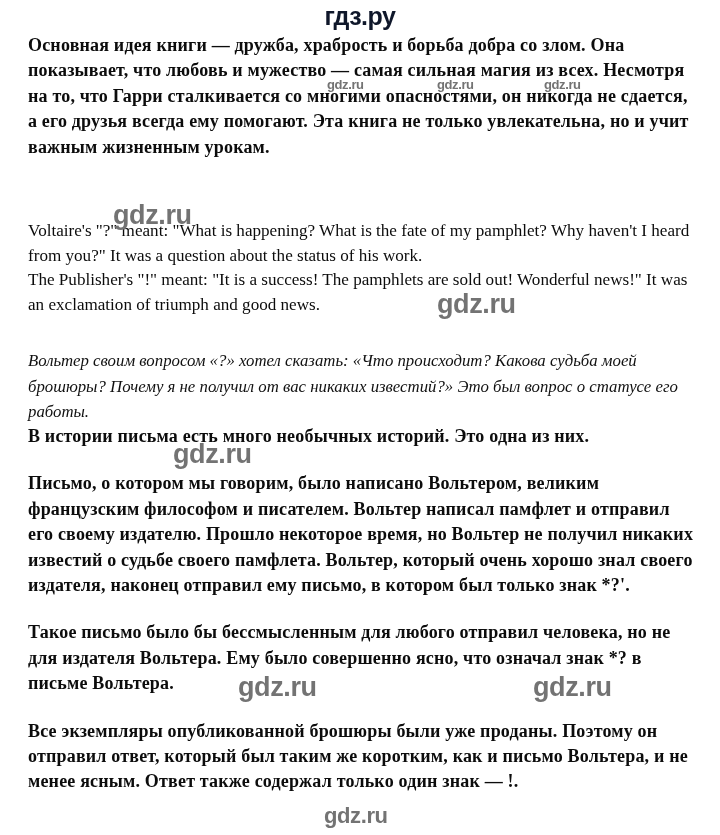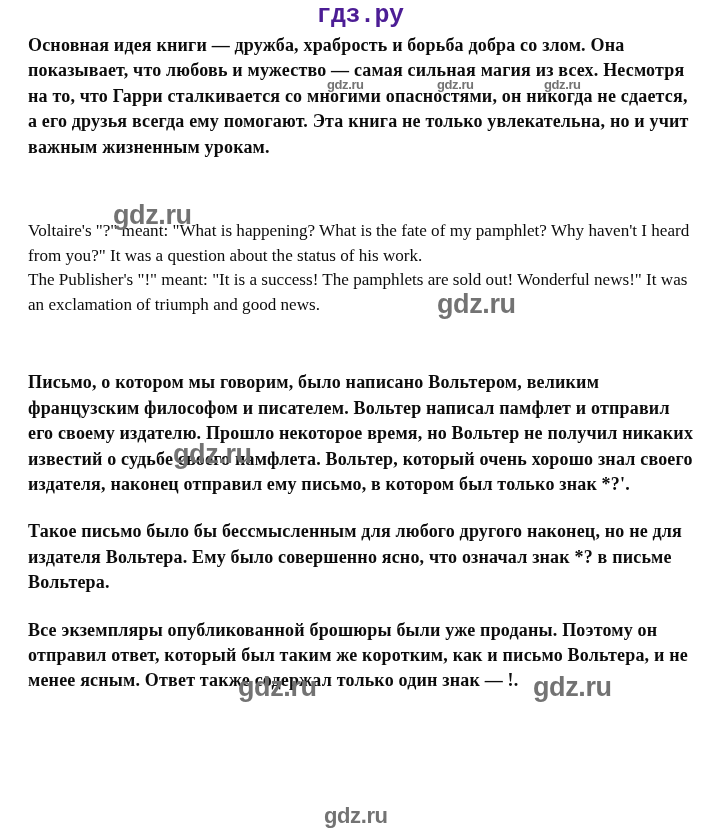--- a/index.html
+++ b/index.html
@@ -19,25 +19,25 @@
     background: #ffffff;
   }
 
   
   .site-logo {
     position: absolute;
     top: 2px;
     left: 0;
     width: 720px;
     text-align: center;
-    font-family: Liberation Mono, monospace;
+    font-family: Liberation Sans, sans-serif;
     font-weight: bold;
     font-size: 25px;
     letter-spacing: -0.5px;
-    color: #4c1d95;
+    color: #0f172a;
     line-height: 28px;
   }
 
   
   .content {
     position: absolute;
     left: 28px;
     top: 33px;
     width: 668px;
   }
@@ -107,30 +107,32 @@
 
 
     <div class="gap-xl"></div>
 
     <p class="eng">Voltaire's "?" meant: "What is happening? What is the fate of my pamphlet? Why haven't I heard from you?" It was a question about the status of his work.</p>
 
     <p class="eng">The Publisher's "!" meant: "It is a success! The pamphlets are sold out! Wonderful news!" It was an exclamation of triumph and good news.</p>
 
     <div class="gap-xl"></div>
 
+    <p class="italic">Вольтер своим вопросом «?» хотел сказать: «Что происходит? Какова судьба моей брошюры? Почему я не получил от вас никаких известий?» Это был вопрос о статусе его работы.</p>
 
 
+    <p class="para">В истории письма есть много необычных историй. Это одна из них.</p>
 
     <div class="gap-md"></div>
 
     <p class="para">Письмо, о котором мы говорим, было написано Вольтером, великим французским философом и писателем. Вольтер написал памфлет и отправил его своему издателю. Прошло некоторое время, но Вольтер не получил никаких известий о судьбе своего памфлета. Вольтер, который очень хорошо знал своего издателя, наконец отправил ему письмо, в котором был только знак *?'.</p>
 
     <div class="gap-md"></div>
 
-    <p class="para">Такое письмо было бы бессмысленным для любого другого наконец, но не для издателя Вольтера. Ему было совершенно ясно, что означал знак *? в письме Вольтера.</p>
+    <p class="para">Такое письмо было бы бессмысленным для любого отправил человека, но не для издателя Вольтера. Ему было совершенно ясно, что означал знак *? в письме Вольтера.</p>
 
     <div class="gap-md"></div>
 
     <p class="para">Все экземпляры опубликованной брошюры были уже проданы. Поэтому он отправил ответ, который был таким же коротким, как и письмо Вольтера, и не менее ясным. Ответ также содержал только один знак — !.</p>
 
   </div>
 
   <div class="wm wm-sm" style="left:327px; top:77px;">gdz.ru</div>
   <div class="wm wm-sm" style="left:437px; top:77px;">gdz.ru</div>
   <div class="wm wm-sm" style="left:544px; top:77px;">gdz.ru</div>

